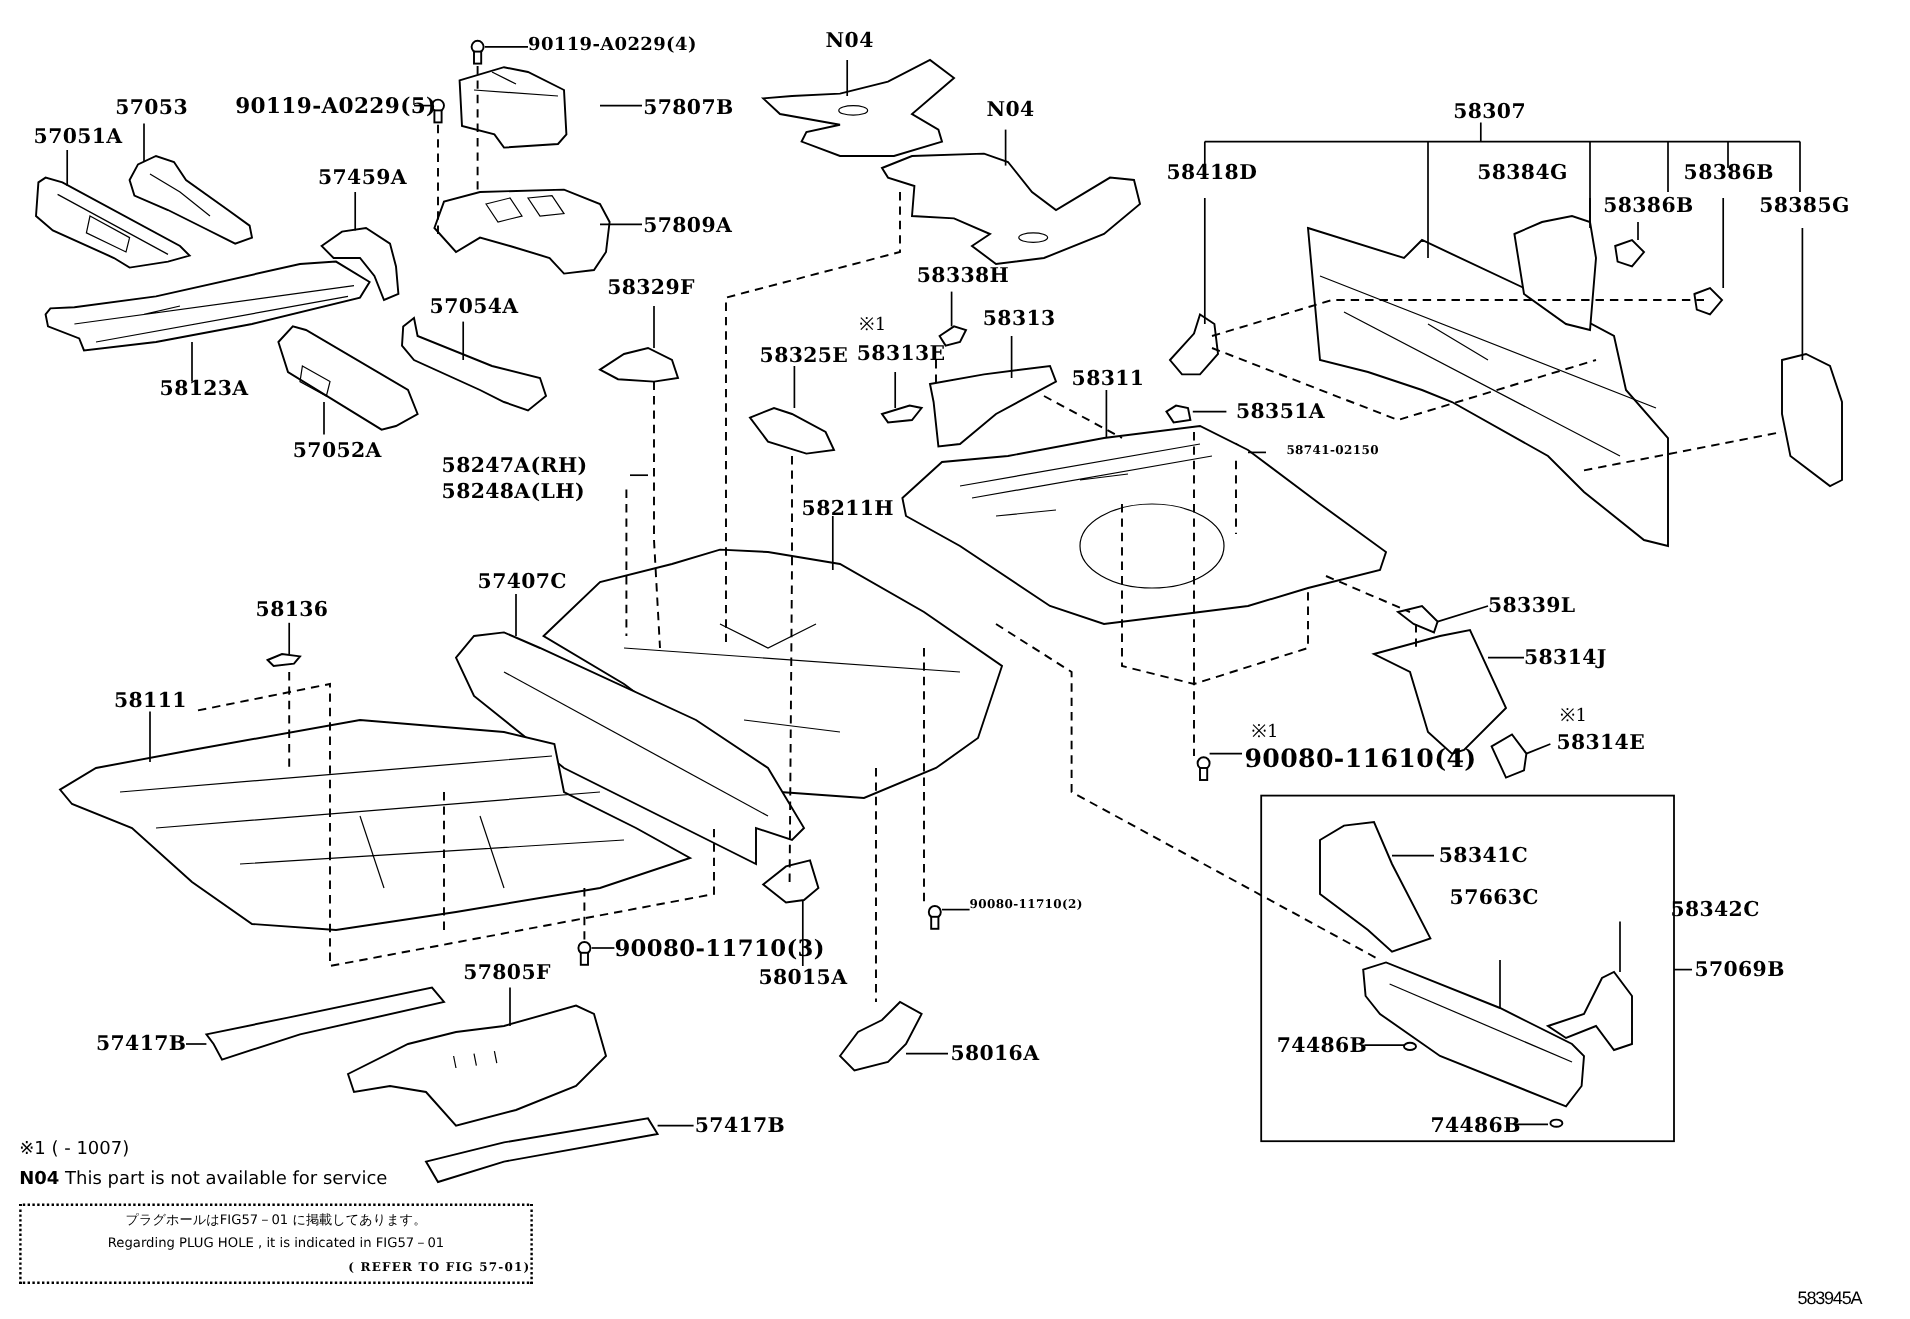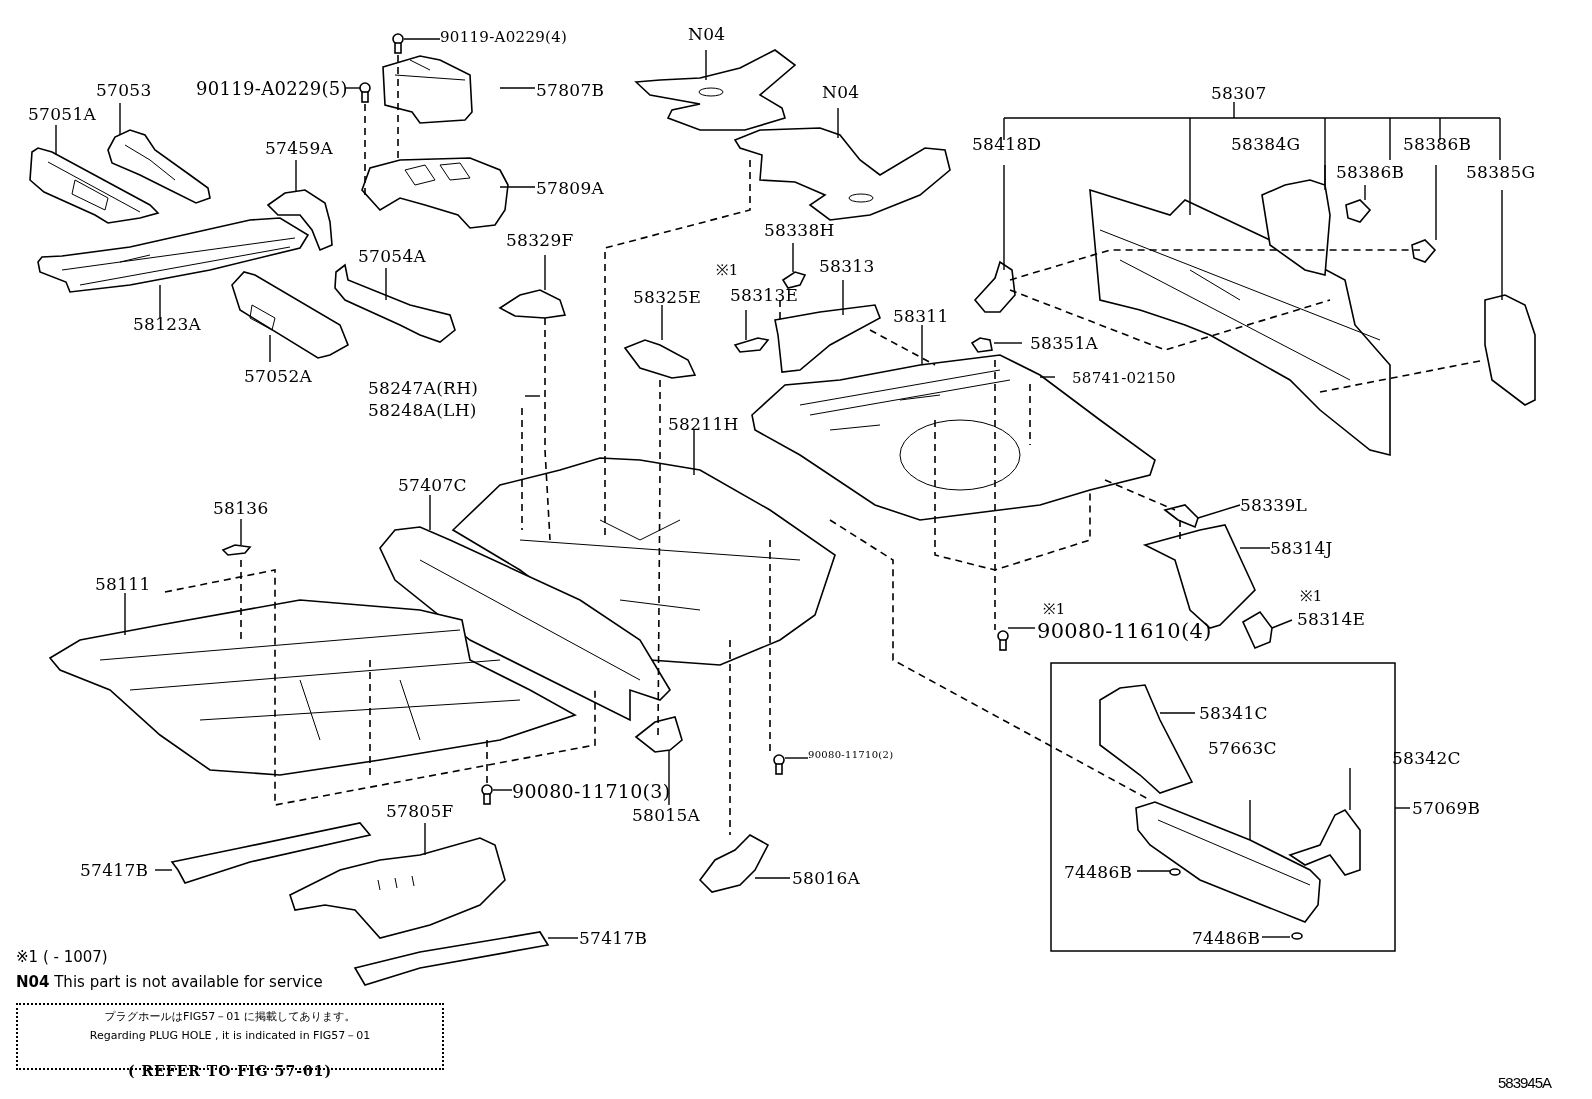--- a/index.html
+++ b/index.html
@@ -1,25 +1,25 @@
 <!DOCTYPE html>
 <html><head>
 <meta charset="utf-8">
 <style>
   html, body { margin:0; padding:0; background:#ffffff; }
   body { width:1592px; height:1099px; position:relative; overflow:hidden; font-family:"DejaVu Serif", serif; color:#000; }
   #diagram { position:absolute; left:0; top:0; width:1592px; height:1099px; }
-  .lbl { position:absolute; font-family:"DejaVu Serif", serif; font-weight:normal; font-size:17px; letter-spacing:0.3px; white-space:nowrap; line-height:1; color:#000; cursor:pointer; }
+  .lbl { position:absolute; font-family:"DejaVu Serif", serif; font-weight:bold; font-size:17px; letter-spacing:0.3px; white-space:nowrap; line-height:1; color:#000; cursor:pointer; }
   .lbl.sm { font-size:15px; }
   .note { position:absolute; font-family:"DejaVu Sans", sans-serif; font-size:15px; white-space:nowrap; line-height:1; }
   .note b { font-weight:bold; }
   .refbox { position:absolute; left:16px; top:1003px; width:424px; height:63px; border:2px dotted #000; text-align:center; font-family:"DejaVu Sans", sans-serif; }
   .refbox .l1 { font-size:11px; margin-top:4px; }
   .refbox .l2 { font-size:11px; margin-top:4px; }
-  .refbox .l3 { font-family:"DejaVu Serif", serif; font-weight:bold; font-size:14px; margin-top:20px; letter-spacing:1px; }
+  .refbox .l3 { font-family:"DejaVu Serif", serif; font-weight:bold; font-size:10px; margin-top:8px; letter-spacing:1px;text-align:right; }
   .figcode { position:absolute; left:1498px; top:1074px; font-family:"Liberation Sans", sans-serif; font-size:15px; letter-spacing:-1px; }
   svg .part { fill:#fff; stroke:#000; stroke-width:1.6; }
   svg .detail { fill:none; stroke:#000; stroke-width:1; }
   svg .lead { stroke:#000; stroke-width:1.4; fill:none; }
   svg .dash { stroke:#000; stroke-width:1.6; fill:none; stroke-dasharray:7 5; }
   svg .box { stroke:#000; stroke-width:1.5; fill:none; }
 </style>
 </head>
 <body>
 
@@ -287,26 +287,26 @@
 <span class="lbl" style="left:358px;top:248px;">57054A</span>
 <span class="lbl" style="left:244px;top:368px;">57052A</span>
 <span class="lbl" style="left:506px;top:232px;">58329F</span>
 <span class="lbl" style="left:368px;top:380px;">58247A(RH)</span>
 <span class="lbl" style="left:368px;top:402px;">58248A(LH)</span>
 <span class="lbl" style="left:688px;top:26px;">N04</span>
 <span class="lbl" style="left:822px;top:84px;">N04</span>
 <span class="lbl" style="left:764px;top:222px;">58338H</span>
 <span class="lbl" style="left:819px;top:258px;">58313</span>
 <span class="lbl sm" style="left:716px;top:263px;font-weight:normal;">※1</span>
-<span class="lbl" style="left:714px;top:287px;margin-left:16px;">58313E</span>
+<span class="lbl" style="left:714px;top:287px;">58313E</span>
 <span class="lbl" style="left:633px;top:289px;">58325E</span>
 <span class="lbl" style="left:668px;top:416px;">58211H</span>
 <span class="lbl" style="left:893px;top:308px;">58311</span>
 <span class="lbl" style="left:1030px;top:335px;">58351A</span>
-<span class="lbl" style="left:1072px;top:371px;font-size:15px;">58741-02150</span>
+<span class="lbl" style="left:1072px;top:371px;font-size:10px;">58741-02150</span>
 <span class="lbl" style="left:1211px;top:85px;">58307</span>
 <span class="lbl" style="left:972px;top:136px;">58418D</span>
 <span class="lbl" style="left:1231px;top:136px;">58384G</span>
 <span class="lbl" style="left:1336px;top:164px;">58386B</span>
 <span class="lbl" style="left:1403px;top:136px;">58386B</span>
 <span class="lbl" style="left:1466px;top:164px;">58385G</span>
 <span class="lbl" style="left:398px;top:477px;">57407C</span>
 <span class="lbl" style="left:213px;top:500px;">58136</span>
 <span class="lbl" style="left:95px;top:576px;">58111</span>
 <span class="lbl" style="left:1240px;top:497px;">58339L</span>

